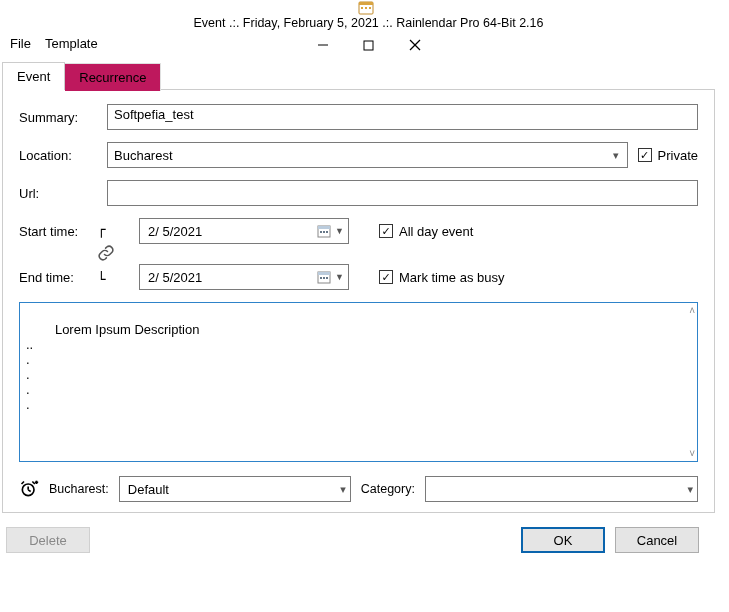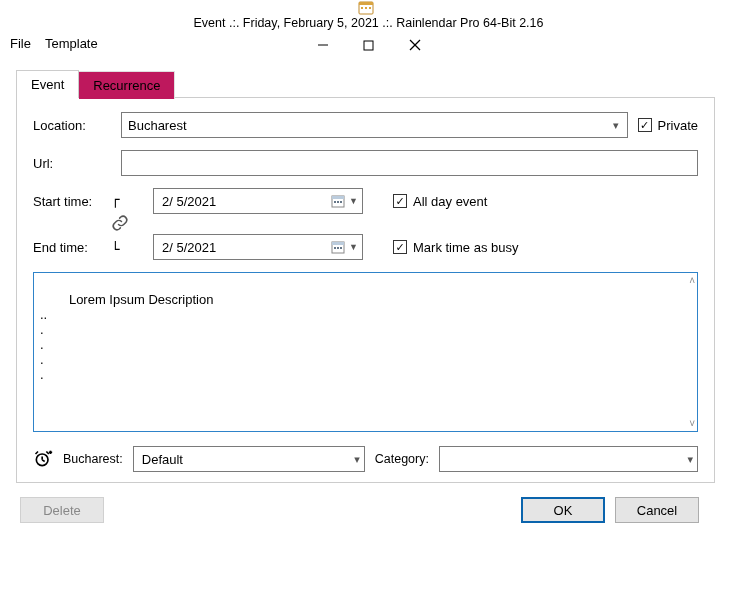--- a/index.html
+++ b/index.html
@@ -46,24 +46,23 @@
   .menubar {
     display: flex;
     gap: 14px;
     padding: 4px 10px 10px 10px;
   }
   .menubar span {
     font-size: 13px;
   }
   .content {
     flex: 1;
-    padding: 0 14px 12px 16px;
+    padding: 0 14px 12px 2px;
     display: flex;
     flex-direction: column;
-    margin-top: 8px;
   }
   .tabstrip {
     display: flex;
     position: relative;
     top: 1px;
     z-index: 2;
   }
   .tab {
     padding: 6px 14px;
     border: 1px solid #ccc;
@@ -285,20 +284,24 @@
 
   <div class="content">
 
     <div class="tabstrip">
       <div class="tab active">Event</div>
       <div class="tab inactive">Recurrence</div>
     </div>
 
     <div class="panel">
 
+      <div class="row">
+        <div class="lbl">Summary:</div>
+        <div class="textfield">Softpefia_test</div>
+      </div>
 
       <div class="row">
         <div class="lbl">Location:</div>
         <div class="combo">
           <span class="combo-text">Bucharest</span>
           <span class="chev">▾</span>
         </div>
         <label class="checkbox">
           <span class="chk-box">✓</span>
           <span>Private</span>

